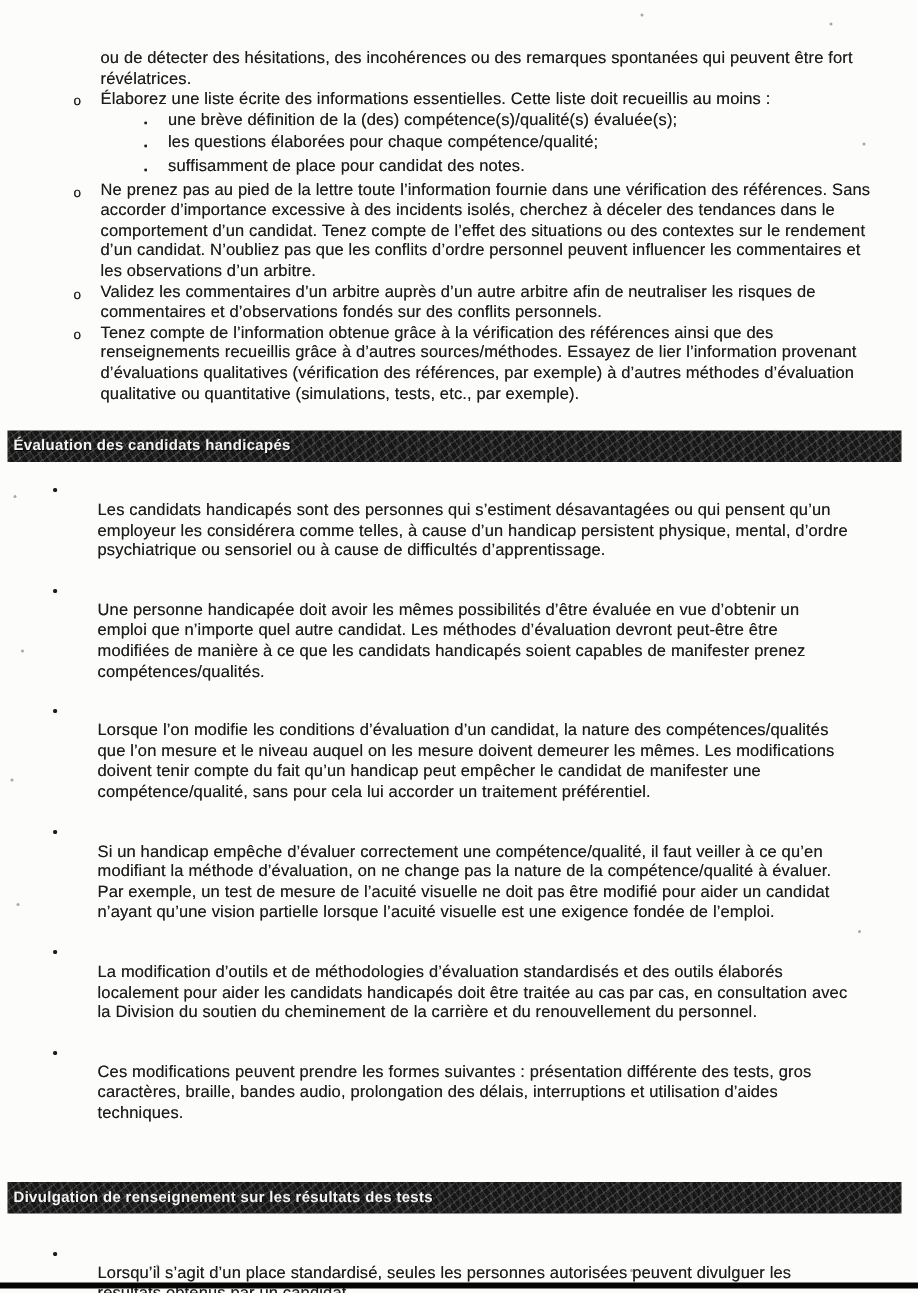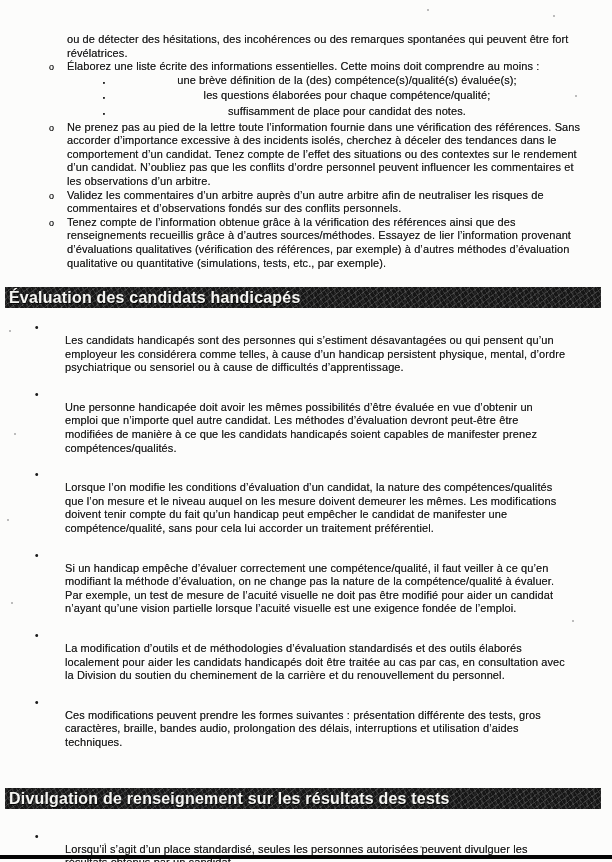--- a/index.html
+++ b/index.html
@@ -20,40 +20,40 @@
   }
   
   .content p, .content span{ text-shadow: 0 0 .35px rgba(20,20,20,.65); }
 
   .cont-para{margin:0 32px 0 67px;}
 
   .o-item{display:flex;margin:0 30px 0 49px;}
   .o-bullet{flex:0 0 18px;font-size:9px;padding-top:1px;}
   .o-text{flex:1;margin:0;}
 
-  .sq-item{display:flex;text-align:center;}
+  .sq-item{display:flex;}
   .sq-bullet{flex:0 0 16px;margin-left:29px;font-size:6.5px;padding-top:2px;}
   .sq-text{flex:1;margin:0;}
 
   .d-item{display:flex;margin:0 33px 0 35px;}
   .d-bullet{flex:0 0 17px;font-size:10px;}
   .d-text{flex:1;margin:13px;}
 
   .banner{
     position:relative;
     margin:17px 11px 13px 5px;
     height:21px;
     background-color:#161616;
     background-image:
       repeating-linear-gradient(58deg, rgba(255,255,255,.10) 0 1px, rgba(255,255,255,0) 1px 4px),
       repeating-linear-gradient(-37deg, rgba(255,255,255,.13) 0 1px, rgba(255,255,255,0) 1px 5px),
       repeating-linear-gradient(90deg, rgba(255,255,255,.05) 0 2px, rgba(255,255,255,0) 2px 7px);
     color:#f5f5f2;
     font-weight:bold;
-    font-size:16px;
+    font-size:10px;
     line-height:21px;
     padding-left:4px;
     letter-spacing:.2px;
     white-space:nowrap;
     overflow:hidden;
   }
   .banner .banner-label{ text-shadow: .6px .6px 0 rgba(0,0,0,.9), -.4px -.4px 0 rgba(255,255,255,.12); }
   .banner.second{margin-top:25px;margin-bottom:21px;}
 
   .bottom-bar{
@@ -67,21 +67,21 @@
 <body>
 
 <div class="page">
   <div class="content">
 
     <p class="cont-para">ou de détecter des hésitations, des incohérences ou des remarques spontanées qui peuvent être fort révélatrices.</p>
 
     <div class="o-item">
       <span class="o-bullet">o</span>
       <div class="o-text">
-        <p style="margin:0">Élaborez une liste écrite des informations essentielles. Cette moins doit comprendre au moins :</p>
+        <p style="margin:0">Élaborez une liste écrite des informations essentielles. Cette liste doit recueillis au moins :</p>
         <div class="sq-item">
           <span class="sq-bullet">▪</span>
           <p class="sq-text">une brève définition de la (des) compétence(s)/qualité(s) évaluée(s);</p>
         </div>
         <div class="sq-item">
           <span class="sq-bullet">▪</span>
           <p class="sq-text">les questions élaborées pour chaque compétence/qualité;</p>
         </div>
         <div class="sq-item">
           <span class="sq-bullet">▪</span>

